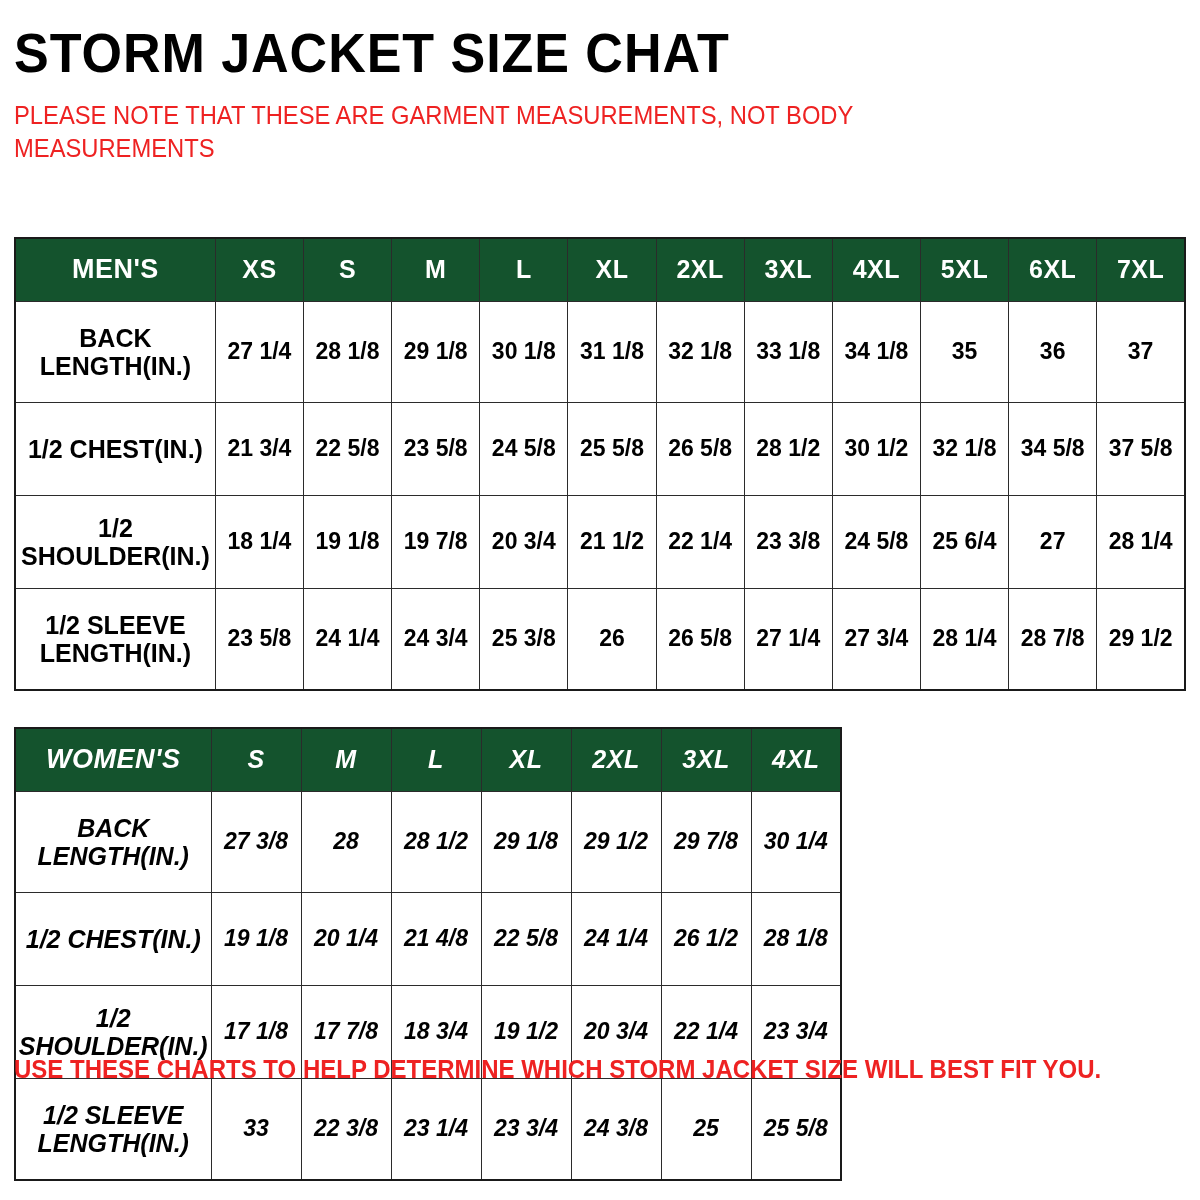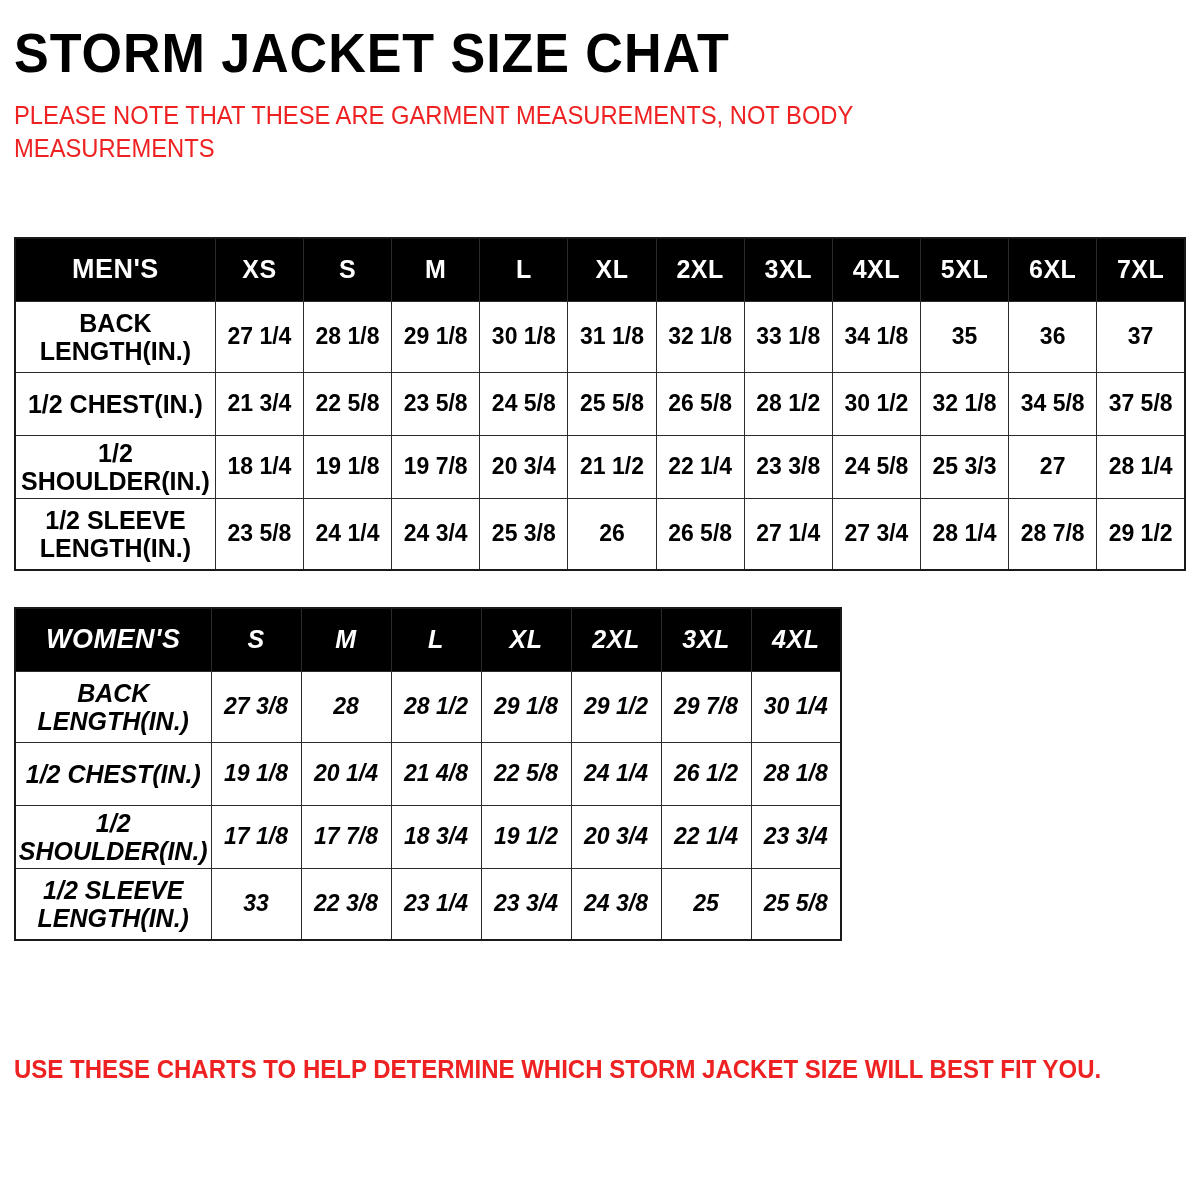--- a/index.html
+++ b/index.html
@@ -70,42 +70,42 @@
   table.womens{ width:  826px; margin-top: 36px; font-style: italic; }
 
   th, td {
     border: 1px solid #2b2b2b;
     text-align: center;
     vertical-align: middle;
     padding: 0;
   }
 
   thead th {
-    background: #000000;
+    background: #14532d;
     color: #ffffff;
     height: 62px;
     font-weight: 700;
     font-size: 25px;
     letter-spacing: 0.5px;
   }
   thead th.rowlabel {
     font-size: 27px;
   }
 
   tbody td {
     background: #ffffff;
     height: 58px;
     font-weight: 700;
     font-size: 23px;
   }
   tbody td.rowlabel {
     font-size: 25px;
     font-weight: 700;
     line-height: 1.12;
-    padding: 2px 2px;
+    padding: 17px 2px;
   }
   tbody tr.tall td { height: 66px; }
 
   
   .mens col.c-label { width: 200px; }
   .mens col.c-size  { width: 88px;  }
 
   
   .womens col.c-label { width: 196px; }
   .womens col.c-size  { width: 90px;  }
@@ -182,21 +182,21 @@
       <tr>
         <td class="rowlabel">1/2 SHOULDER(IN.)</td>
         <td>18 1/4</td>
         <td>19 1/8</td>
         <td>19 7/8</td>
         <td>20 3/4</td>
         <td>21 1/2</td>
         <td>22 1/4</td>
         <td>23 3/8</td>
         <td>24 5/8</td>
-        <td>25 3/3</td>
+        <td>25 6/4</td>
         <td>27</td>
         <td>28 1/4</td>
       </tr>
       <tr class="tall">
         <td class="rowlabel">1/2 SLEEVE LENGTH(IN.)</td>
         <td>23 5/8</td>
         <td>24 1/4</td>
         <td>24 3/4</td>
         <td>25 3/8</td>
         <td>26</td>

